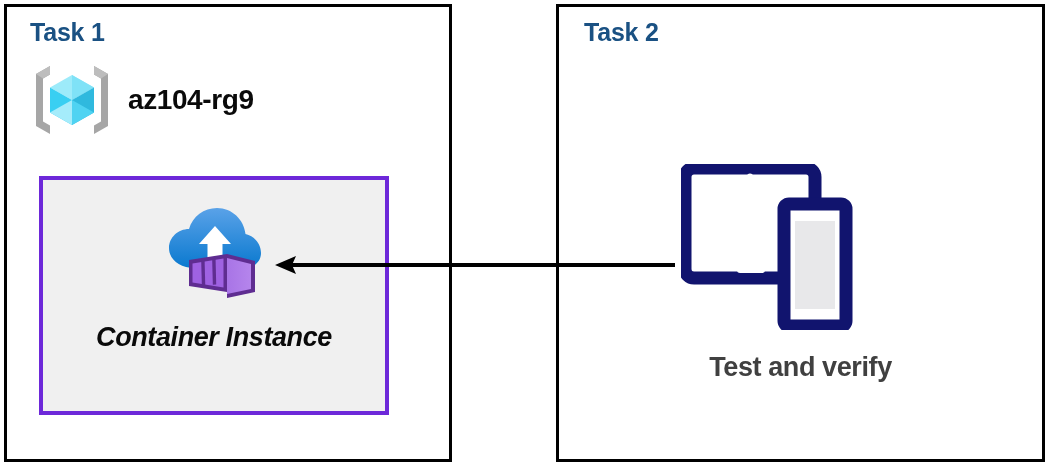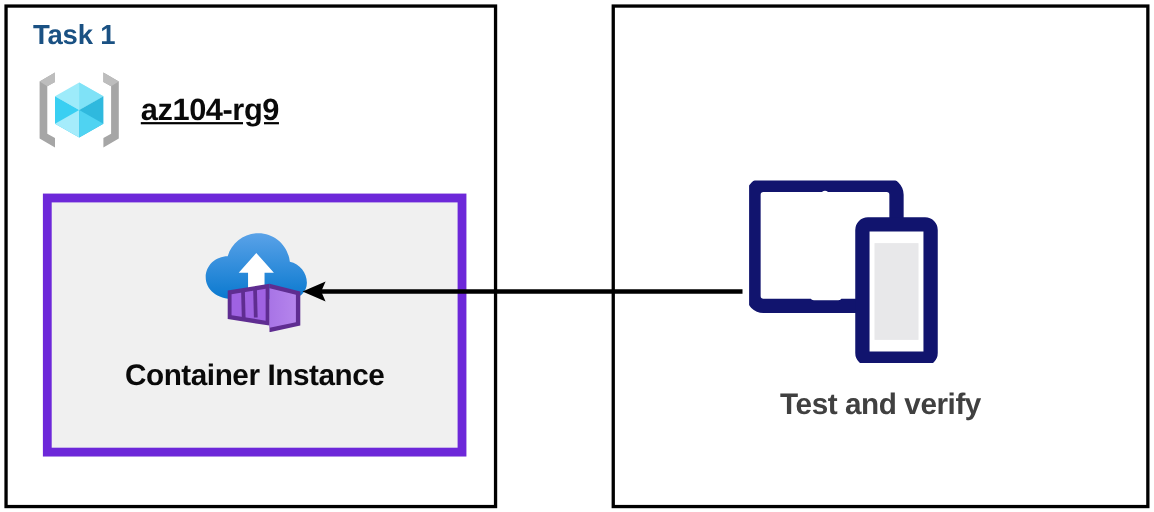--- a/index.html
+++ b/index.html
@@ -40,41 +40,41 @@
   #task2-title { left: 584px; top: 18px; }
 
   
   #rg-row {
     position: absolute;
     left: 32px;
     top: 62px;
     display: flex;
     align-items: center;
     gap: 16px;
-    text-decoration: underline;
   }
   #rg-icon { width: 80px; height: 76px; display: block; }
   #rg-label {
     font-size: 28px;
     font-weight: bold;
     color: #0a0a0a;
     letter-spacing: -0.4px;
     white-space: nowrap;
   }
 
   
   #container-card {
     position: absolute;
     box-sizing: border-box;
     left: 39px;
     top: 176px;
-    width: 385px;
+    width: 350px;
     height: 239px;
     background: #f0f0f0;
-    border: 8px solid #6d28d9;
+    border: 4px solid #6d28d9;
+    font-style: italic;
   }
   #ci-icon {
     position: absolute;
     left: 50%;
     transform: translateX(-50%);
     top: 26px;
     width: 98px;
     height: 92px;
     display: block;
   }
@@ -182,20 +182,21 @@
       <path d="M62 52 L86 58 L86 83 L62 88 Z" fill="url(#boxSide)"></path>
 
       <rect x="36.5" y="53.8" width="3.4" height="25.6" fill="#5f2d91" transform="rotate(-1.5 38 66)"></rect>
       <rect x="47.5" y="52.6" width="3.4" height="26" fill="#5f2d91" transform="rotate(-1.5 49 66)"></rect>
     </svg>
     <div id="ci-label">Container Instance</div>
   </div>
 
   <div id="task2-panel" class="task-panel"></div>
 
+  <div id="task2-title" class="task-title">Task 2</div>
 
   <svg id="devices-icon" viewBox="0 0 180 166">
 
     <rect x="4" y="4" width="130" height="110" rx="9" ry="9" fill="none" stroke="#11146e" stroke-width="13"></rect>
 
     <circle cx="69" cy="12.5" r="3" fill="#ffffff"></circle>
 
     <rect x="56" y="103" width="28" height="6" rx="3" ry="3" fill="#ffffff"></rect>
 
     <rect x="103" y="40" width="62" height="122" rx="5" ry="5" fill="#ffffff" stroke="#11146e" stroke-width="13"></rect>

